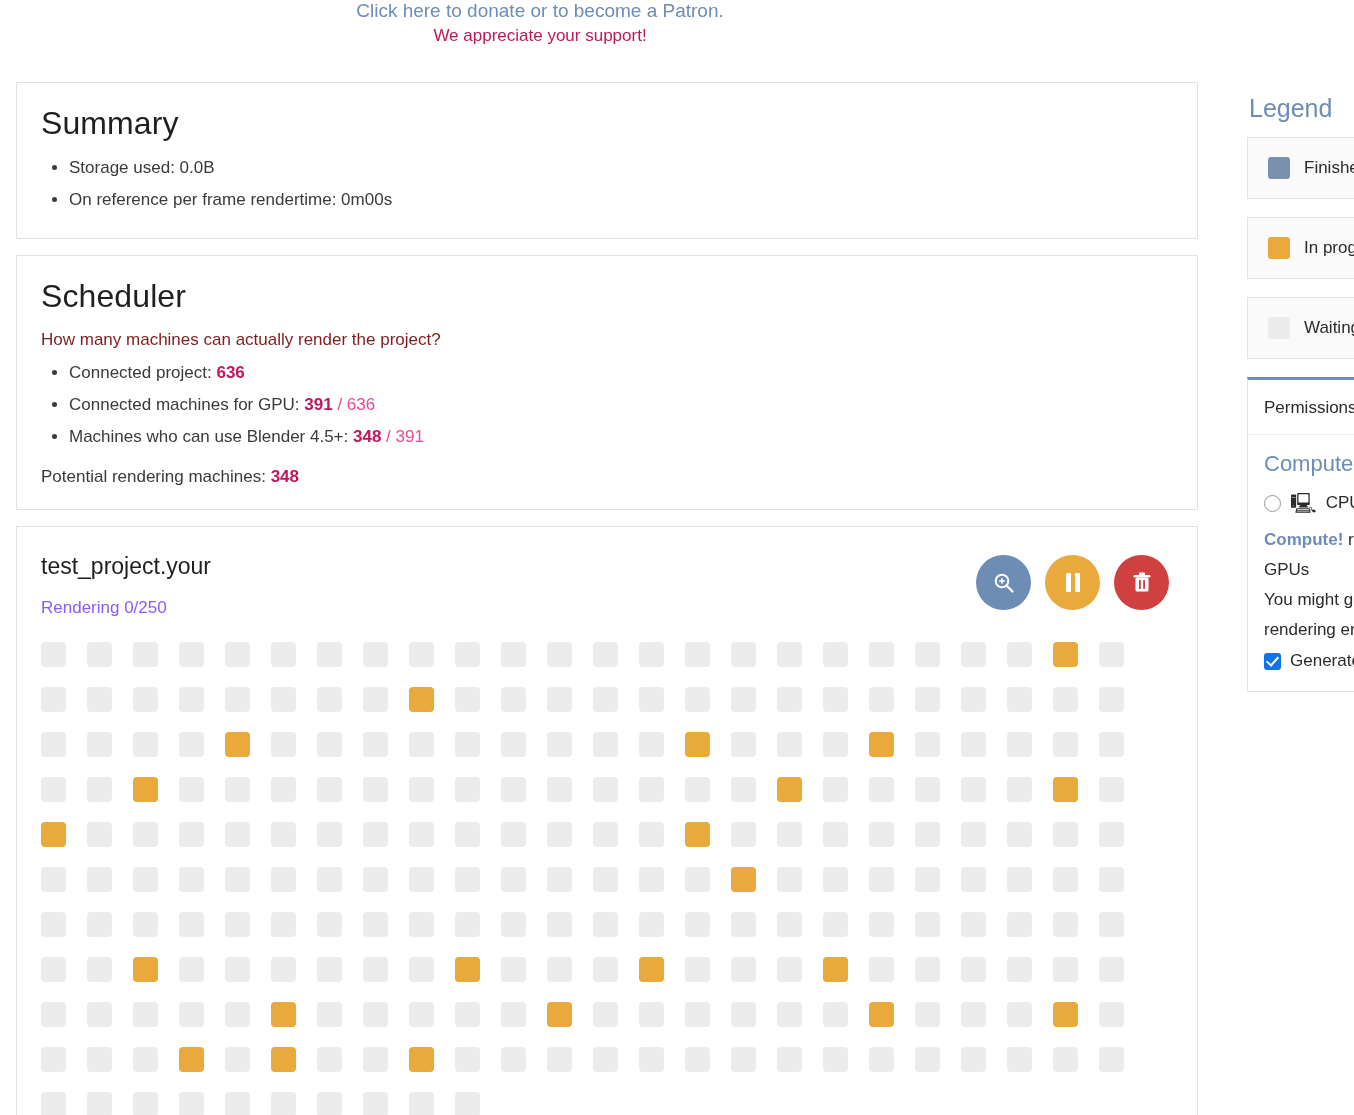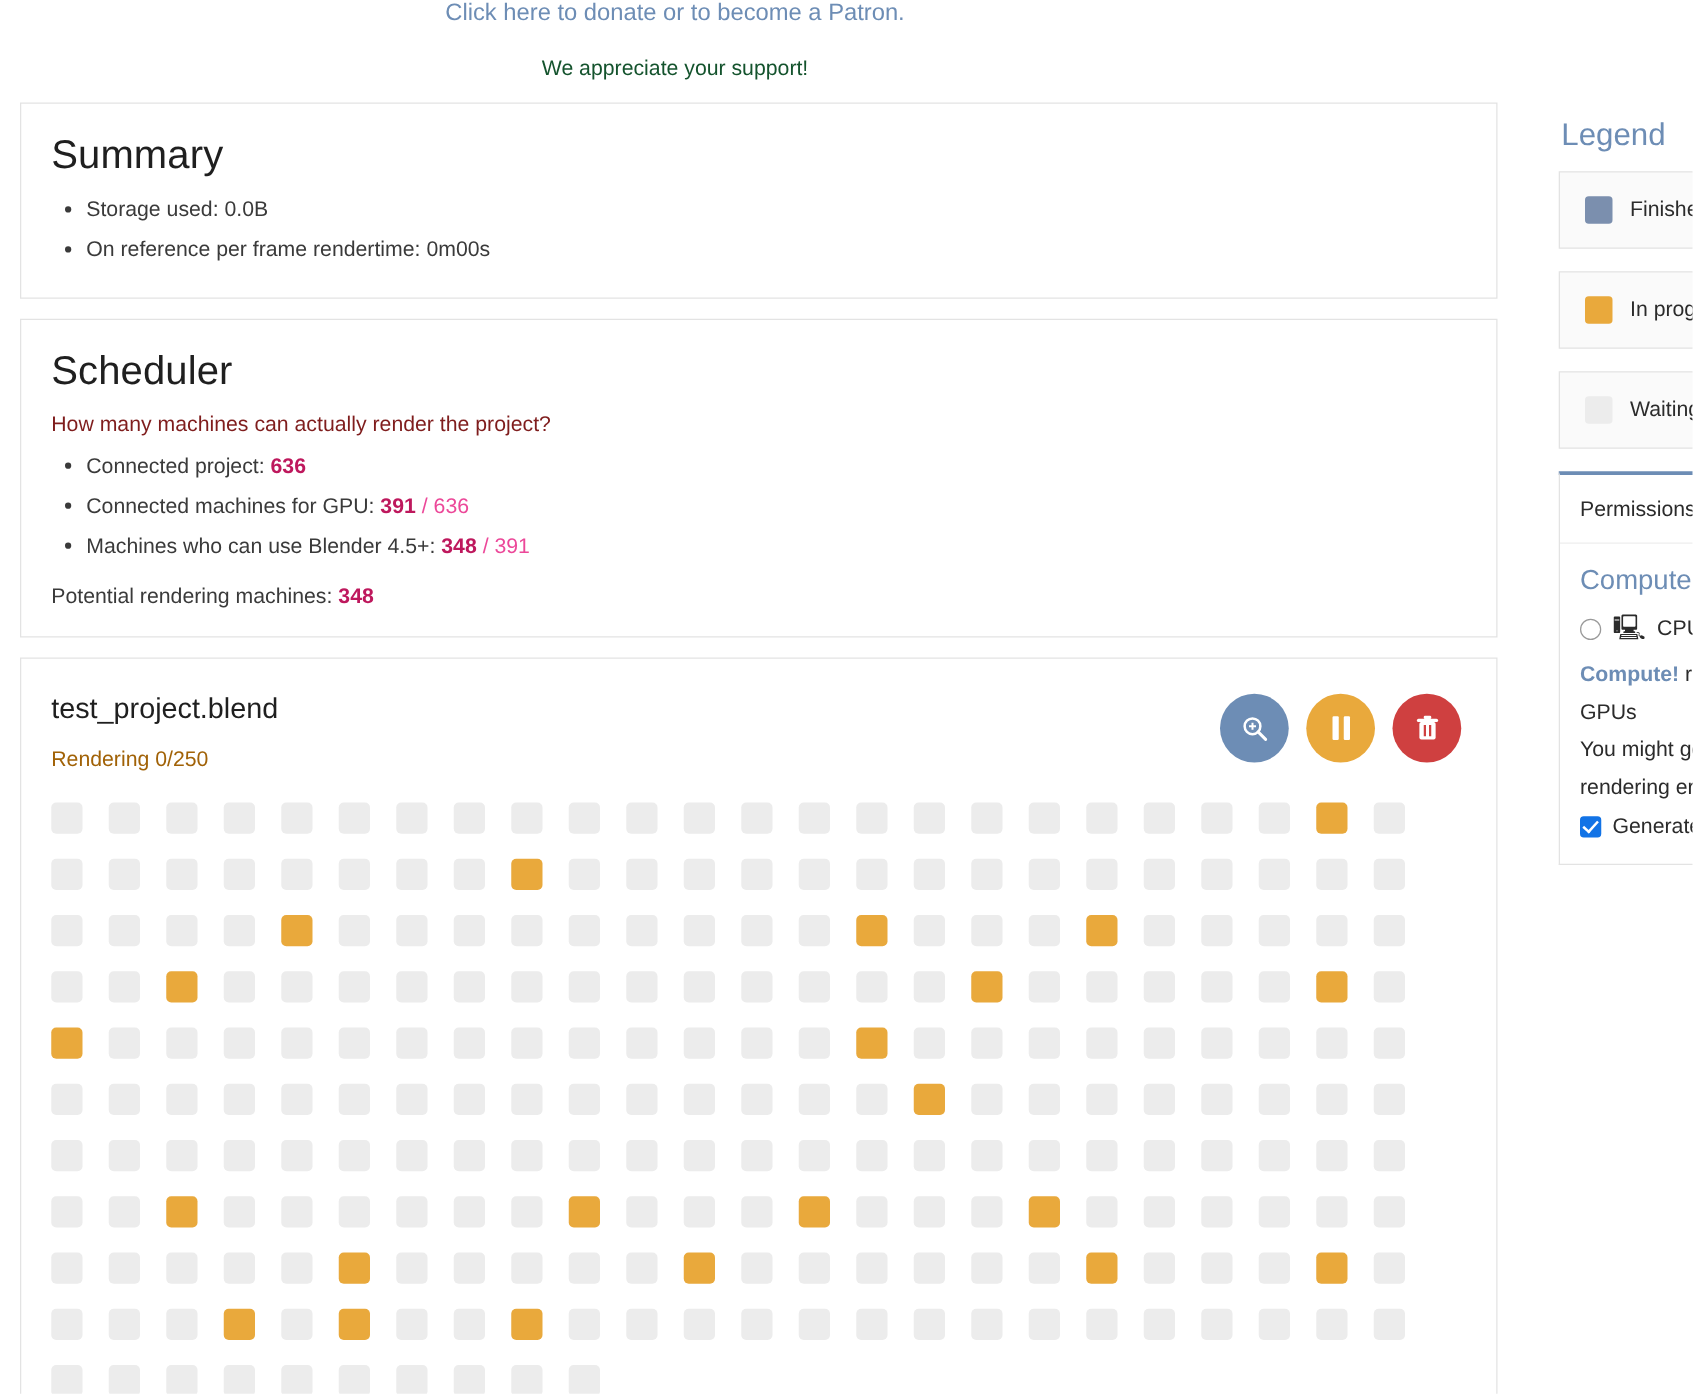--- a/index.html
+++ b/index.html
@@ -31,23 +31,23 @@
     display: block;
     font-size: 19px;
     color: #6d8db5;
     text-decoration: none;
     line-height: 22px;
     padding-top: 0px;
   }
   .banner-sub {
     display: block;
     font-size: 17px;
-    color: #14532d;
+    color: #be185d;
     line-height: 22px;
-    margin-top: 22px;
+    margin-top: 3px;
   }
 
   
   .main-col {
     position: absolute;
     left: 16px;
     top: 82px;
     width: 1182px;
   }
 
@@ -98,21 +98,21 @@
     overflow: hidden;
   }
   .project-title {
     font-size: 23px;
     font-weight: 400;
     color: #1f1f1f;
     margin: 4px 0 0 0;
   }
   .project-status {
     font-size: 17px;
-    color: #a16207;
+    color: #8b5cf6;
     margin-top: 18px;
   }
   .btn-row {
     position: absolute;
     right: 28px;
     top: 28px;
     display: flex;
     gap: 14px;
   }
   .circle-btn {
@@ -308,21 +308,21 @@
           <span class="plain">/ 391</span>
         </li>
       </ul>
       <div class="potential">
         <span>Potential rendering machines:</span>
         <span class="hl">348</span>
       </div>
     </div>
 
     <div class="project-card">
-      <div class="project-title">test_project.blend</div>
+      <div class="project-title">test_project.your</div>
       <div class="project-status">Rendering 0/250</div>
 
       <div class="btn-row">
         <button class="circle-btn btn-zoom">
           <svg width="22" height="22" viewBox="0 0 22 22">
             <circle cx="9" cy="9" r="6.3" fill="none" stroke="#fff" stroke-width="2"></circle>
             <line x1="13.5" y1="13.5" x2="19.5" y2="19.5" stroke="#fff" stroke-width="2.4" stroke-linecap="round"></line>
             <line x1="6.2" y1="9" x2="11.8" y2="9" stroke="#fff" stroke-width="1.6"></line>
             <line x1="9" y1="6.2" x2="9" y2="11.8" stroke="#fff" stroke-width="1.6"></line>
           </svg>

